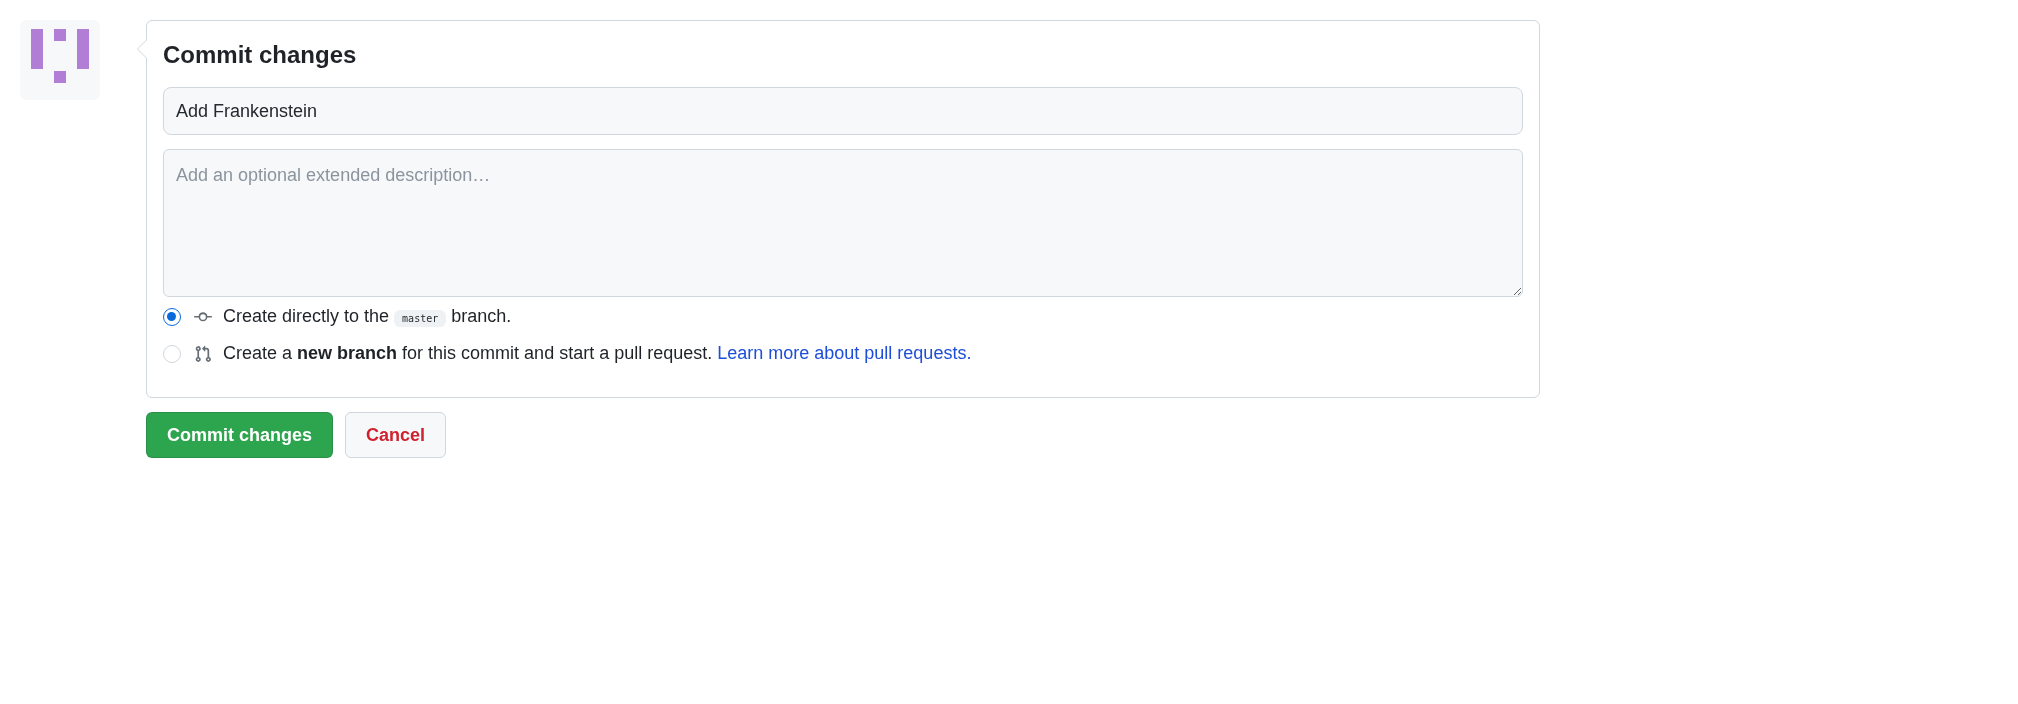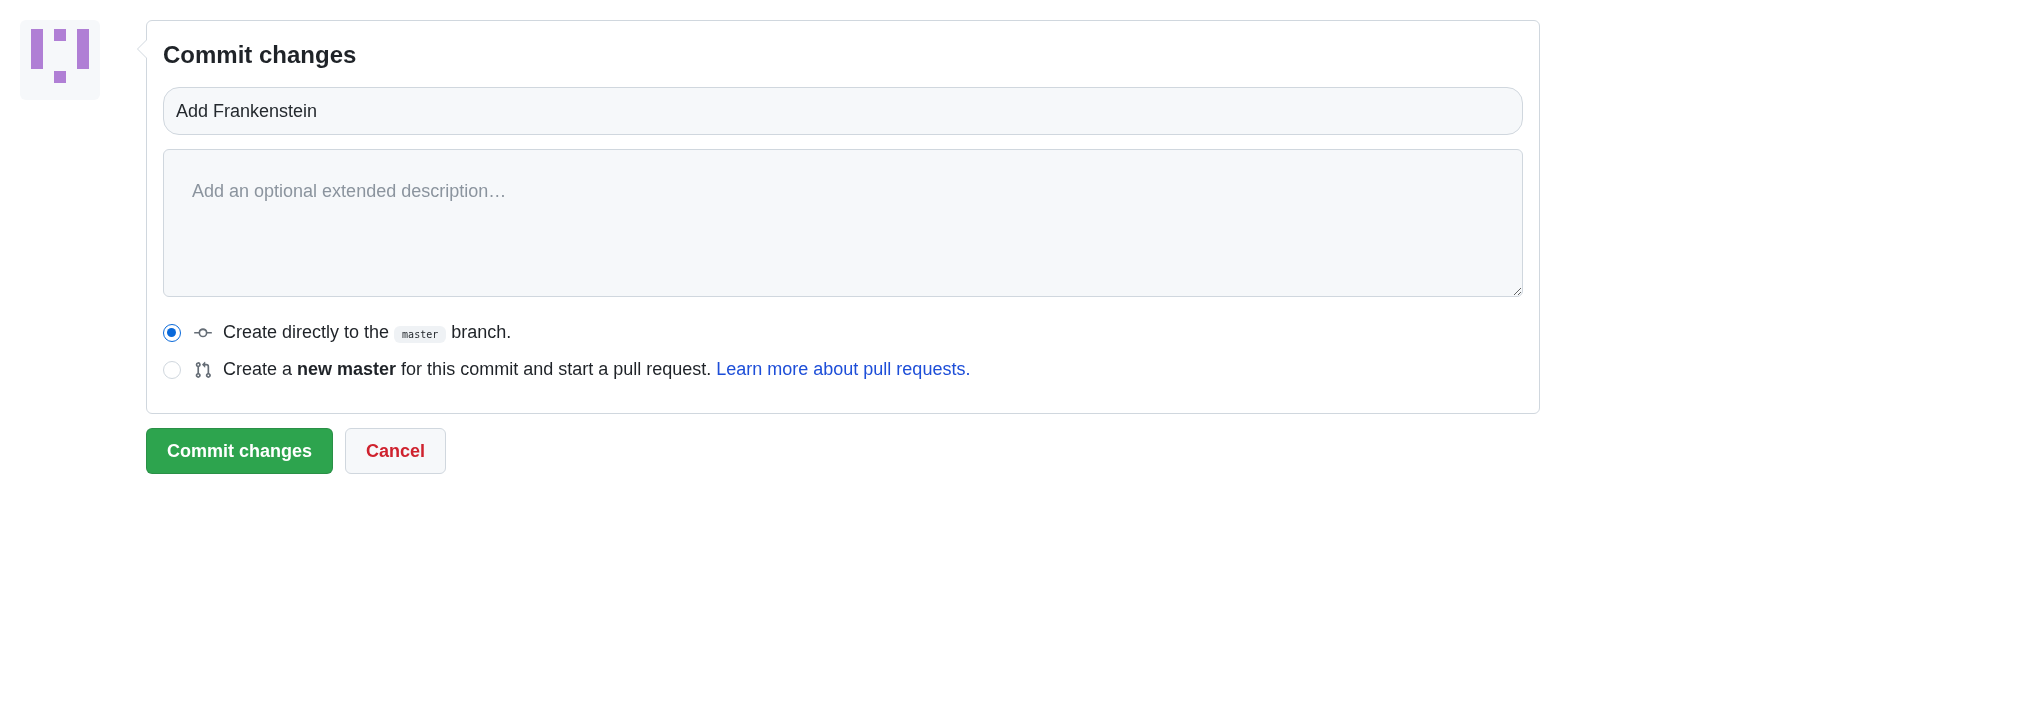--- a/index.html
+++ b/index.html
@@ -72,39 +72,39 @@
       font-weight: 600;
       color: #1f2328;
       margin-bottom: 14px;
     }
     .text-input {
       width: 100%;
       padding: 8px 12px;
       font-size: 18px;
       line-height: 30px;
       border: 1px solid #d0d7de;
-      border-radius: 16px;
+      border-radius: 8px;
       background: #f6f8fa;
       color: #24292e;
       margin-bottom: 14px;
       font-family: inherit;
     }
     .textarea {
       width: 100%;
       min-height: 148px;
-      padding: 28px;
+      padding: 12px;
       font-size: 18px;
       line-height: 26px;
       border: 1px solid #d0d7de;
       border-radius: 6px;
       background: #f6f8fa;
       color: #24292e;
       font-family: inherit;
       resize: vertical;
-      margin-bottom: 16px;
+      margin-bottom: 0;
     }
     .textarea::placeholder, .text-input::placeholder { color: #8b949e; }
     .radio-row {
       display: flex;
       align-items: center;
       margin-bottom: 10px;
       font-size: 18px;
       color: #24292e;
     }
     .radio {
@@ -212,21 +212,21 @@
 
       <label class="radio-row">
         <input type="radio" name="commit-choice" class="radio" style="">
         <span class="radio-icon">
           <svg viewBox="0 0 16 16" width="18" height="18" fill="currentColor">
               <path d="M1.5 3.25a2.25 2.25 0 1 1 3 2.122v5.256a2.251 2.251 0 1 1-1.5 0V5.372A2.25 2.25 0 0 1 1.5 3.25Zm5.677-.177L9.573.677A.25.25 0 0 1 10 .854V2.5h1A2.5 2.5 0 0 1 13.5 5v5.628a2.251 2.251 0 1 1-1.5 0V5a1 1 0 0 0-1-1h-1v1.646a.25.25 0 0 1-.427.177L7.177 3.427a.25.25 0 0 1 0-.354ZM3.75 2.5a.75.75 0 1 0 0 1.5.75.75 0 0 0 0-1.5Zm0 9.5a.75.75 0 1 0 0 1.5.75.75 0 0 0 0-1.5Zm8.25.75a.75.75 0 1 0 1.5 0 .75.75 0 0 0-1.5 0"></path>
             </svg>
         </span>
         <span class="radio-label">
           <span>Create a </span>
-          <strong>new master</strong>
+          <strong>new branch</strong>
           <span> for this commit and start a pull request. </span>
           <a class="link">Learn more about pull requests.</a>
         </span>
       </label>
 
     </div>
 
     <div class="button-row">
       <button class="btn btn-primary">Commit changes</button>
       <button class="btn btn-secondary">Cancel</button>

